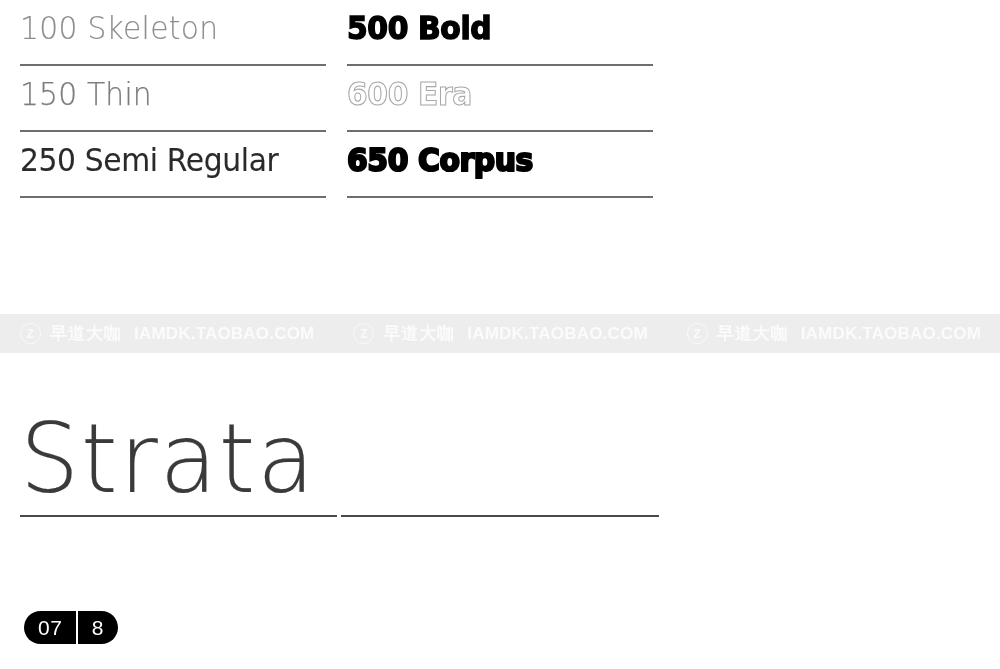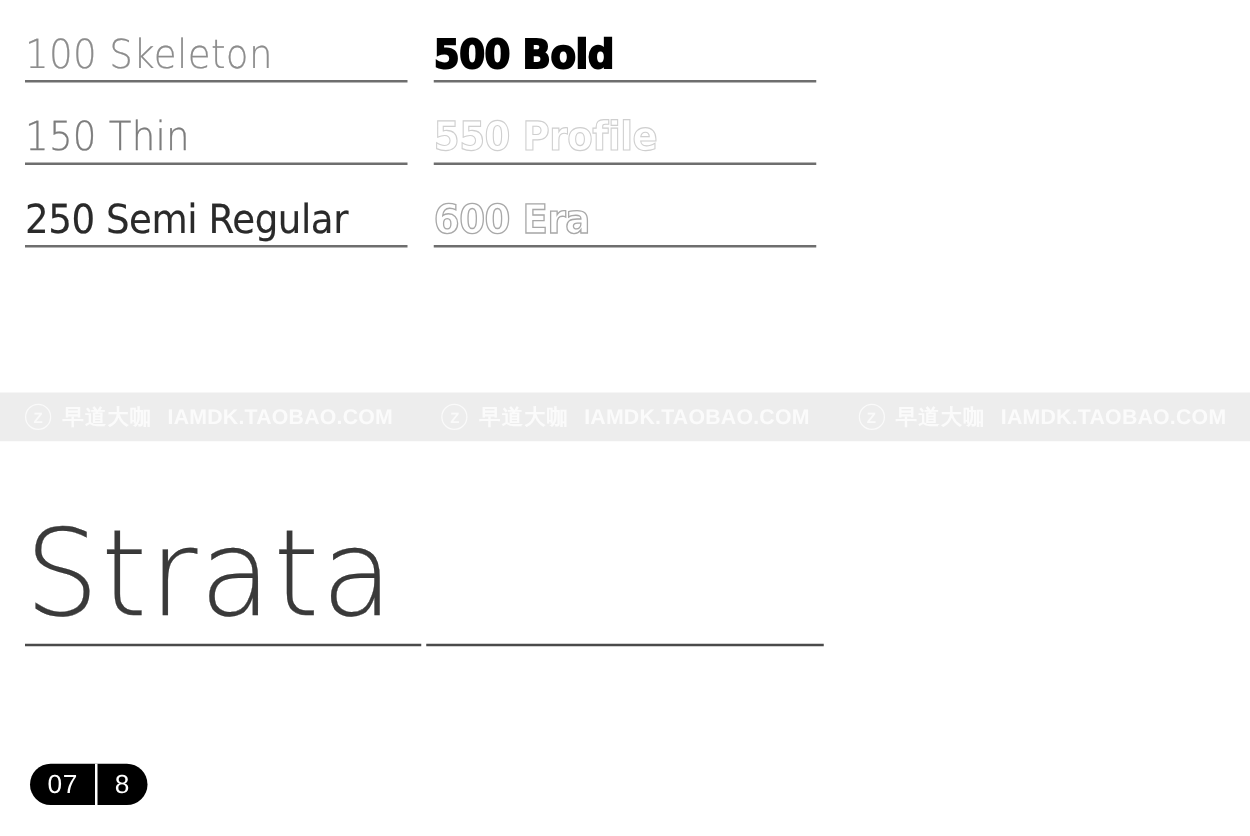--- a/index.html
+++ b/index.html
@@ -19,21 +19,21 @@
     display:grid;
     grid-template-columns:1fr 1fr 1fr;
     column-gap:21px;
     padding:0 20px;
   }
   .wcol { display:flex; flex-direction:column; }
   .wrow {
     height:66px;
     display:flex; align-items:flex-end;
     border-bottom:2px solid #6e6e6e;
-    padding-bottom:5px;
+    padding-bottom:20px;
     overflow:hidden;
     white-space:nowrap;
   }
   .wlabel {
     font-family:"DejaVu Sans", sans-serif;
     font-size:33px;
     line-height:1;
     letter-spacing:-0.4px;
     color:#111;
     display:block;
@@ -142,24 +142,24 @@
         <span class="wlabel w-semireg">250 Semi Regular</span>
       </div>
     </div>
 
 
     <div class="wcol">
       <div class="wrow">
         <span class="wlabel w-bold">500 Bold</span>
       </div>
       <div class="wrow">
-        <span class="wlabel w-profile">550 Profile</span>
-      </div>
-      <div class="wrow">
         <span class="wlabel w-era">600 Era</span>
+      </div>
+      <div class="wrow">
+        <span class="wlabel w-corpus">650 Corpus</span>
       </div>
     </div>
 
   </div>
 
   <div class="watermark-band">
 
     <div class="wm-unit">
       <span class="wm-logo">Z</span>
       <span class="wm-cn">早道大咖</span>

